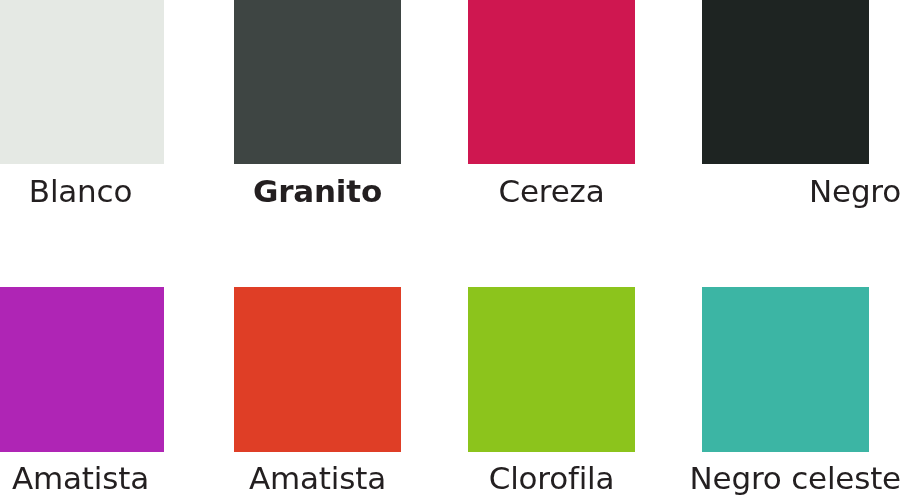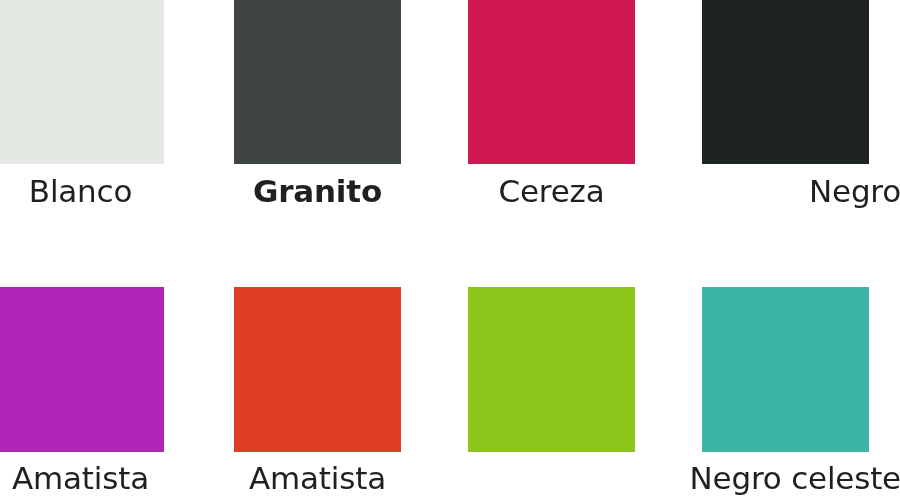--- a/index.html
+++ b/index.html
@@ -115,20 +115,21 @@
       <div class="swatch-label" style="color: rgb(35, 31, 32);">Amatista</div>
     </div>
 
     <div class="swatch-cell col-1">
       <div class="swatch-chip" style="background-color: rgb(223, 62, 38);"></div>
       <div class="swatch-label" style="color: rgb(35, 31, 32);">Amatista</div>
     </div>
 
     <div class="swatch-cell col-2">
       <div class="swatch-chip" style="background-color: rgb(140, 196, 28);"></div>
+      <div class="swatch-label" style="color: rgb(35, 31, 32);">Clorofila</div>
     </div>
 
     <div class="swatch-cell col-3">
       <div class="swatch-chip" style="background-color: rgb(60, 181, 164);"></div>
       <div class="swatch-label" style="color: rgb(35, 31, 32);">Negro celeste</div>
     </div>
 
   </div>
 
 </div>

